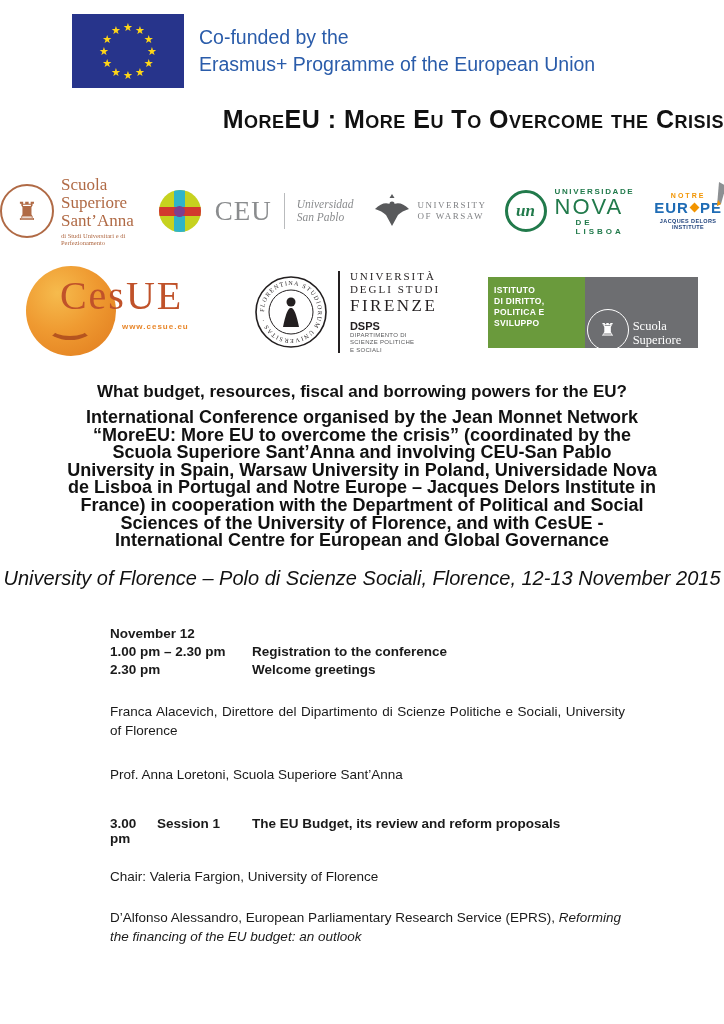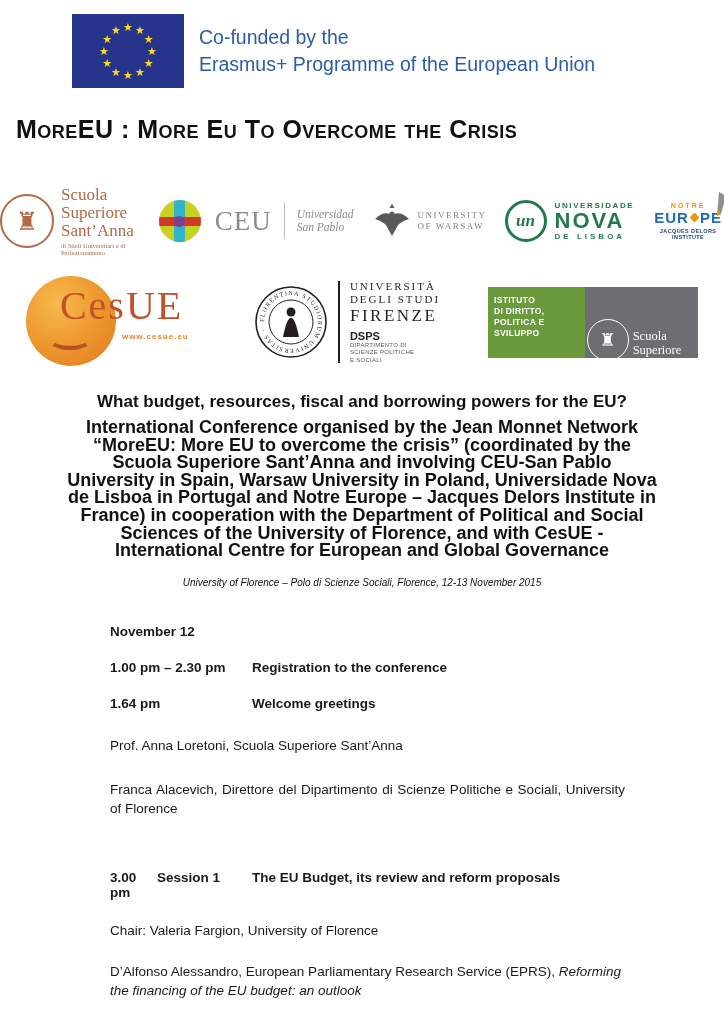--- a/index.html
+++ b/index.html
@@ -26,22 +26,22 @@
   .eu-star:nth-child(7)  { transform: rotate(180deg) translateY(-24px) rotate(-180deg); }
   .eu-star:nth-child(8)  { transform: rotate(210deg) translateY(-24px) rotate(-210deg); }
   .eu-star:nth-child(9)  { transform: rotate(240deg) translateY(-24px) rotate(-240deg); }
   .eu-star:nth-child(10) { transform: rotate(270deg) translateY(-24px) rotate(-270deg); }
   .eu-star:nth-child(11) { transform: rotate(300deg) translateY(-24px) rotate(-300deg); }
   .eu-star:nth-child(12) { transform: rotate(330deg) translateY(-24px) rotate(-330deg); }
   .funding-text { color: #2a5caa; font-size: 19.5px; line-height: 1.38; }
 
   
   .main-title {
-    margin-top: 27px; text-align: left; font-weight: bold; font-size: 25px;
-    font-variant: small-caps; letter-spacing: 0.5px; color: #111; padding-left: 16px;
+    margin-top: 17px; text-align: right; font-weight: bold; font-size: 25px;
+    font-variant: small-caps; letter-spacing: 0.5px; color: #111;
   }
 
   
   .logos-row1 {
     margin-top: 44px; height: 66px; display: flex; align-items: center;
     justify-content: center; gap: 18px;
   }
   .logos-row2 {
     margin-top: 18px; height: 100px; display: flex; align-items: center;
     justify-content: center; gap: 48px;
@@ -72,22 +72,22 @@
   .uw-text { margin-left: 6px; font-size: 9px; letter-spacing: 1.5px; line-height: 11px; color: #808285; font-family: "Liberation Serif", serif; }
 
   
   .nova-emblem {
     width: 42px; height: 42px; border: 3px solid #217a4b; border-radius: 50%;
     display: flex; align-items: center; justify-content: center; flex: 0 0 auto;
     color: #217a4b; font-family: Liberation Serif, serif; font-style: italic; font-weight: bold; font-size: 17px;
   }
   .nova-text { margin-left: 8px; color: #217a4b; }
   .nova-l1 { font-size: 8px; letter-spacing: 1.6px; font-weight: bold; }
-  .nova-l2 { font-size: 22px; font-weight: 700; letter-spacing: 2px; line-height: 22px; }
-  .nova-l3 { font-size: 8px; letter-spacing: 3px; font-weight: bold; }
+  .nova-l2 { font-size: 22px; font-weight: 400; letter-spacing: 2px; line-height: 22px; }
+  .nova-l3 { font-size: 8px; letter-spacing: 3px; font-weight: bold; margin-left: 21px; }
 
   
   .ne-block { position: relative; text-align: center; }
   .ne-l1 { font-size: 7px; font-weight: bold; letter-spacing: 2px; color: #f29400; }
   .ne-l2 { font-size: 15px; font-weight: 900; color: #1f6cb5; letter-spacing: 1px; display: flex; align-items: center; justify-content: center; }
   .ne-diamond { display: inline-block; width: 7px; height: 7px; background: #f29400; transform: rotate(45deg); margin: 0 2px; }
   .ne-l3 { font-size: 5.5px; font-weight: bold; color: #1b3f7a; letter-spacing: 0.4px; margin-top: 2px; }
   .ne-pencil { position: absolute; right: -4px; top: -10px; }
 
   
@@ -128,32 +128,32 @@
     position: absolute; left: 48px; top: 42px; color: #ffffff;
     font-family: "Liberation Serif", serif; font-size: 12.5px; line-height: 14px;
   }
 
   
   .conf-heading { margin-top: 20px; text-align: center; font-weight: bold; font-size: 17px; color: #111; }
   .conf-desc {
     width: 590px; margin: 7px auto 0 auto; text-align: center; font-weight: bold;
     font-size: 18px; line-height: 17.6px; color: #111;
   }
-  .conf-venue { margin-top: 17px; text-align: center; font-style: italic; font-size: 10px; color: #111; }
+  .conf-venue { margin-top: 17px; text-align: center; font-style: italic; font-size: 20px; color: #111; }
   .conf-room { margin-top: 13px; text-align: center; font-style: italic; font-size: 15px; color: #111; }
 
   
   .schedule { margin: 36px 98px 0 110px; font-size: 13.5px; color: #1a1a1a; }
   .sched-day { font-weight: bold; }
-  .sched-row { display: flex; margin-top: 21px; }
+  .sched-row { display: flex; margin-top: 3px; }
   .sched-time { width: 142px; font-weight: bold; flex: 0 0 auto; }
   .sched-event { font-weight: bold; }
   .sched-speaker { margin-top: 25px; line-height: 19px; text-align: justify; max-width: 515px; }
   .sched-speaker.noj { text-align: left; }
-  .session-row { display: flex; margin-top: 52px; }
+  .session-row { display: flex; margin-top: 32px; }
   .session-time { width: 47px; font-weight: bold; flex: 0 0 auto; }
   .session-label { width: 95px; font-weight: bold; flex: 0 0 auto; }
   .session-title { font-weight: bold; }
   .sched-chair { margin-top: 23px; }
   .talk { margin-top: 24px; line-height: 19px; max-width: 520px; }
   .talk .paper { font-style: italic; }
 </style>
 </head>
 <body>
 
@@ -301,26 +301,26 @@
 
   <div class="schedule">
     <div class="sched-day">November 12</div>
 
     <div class="sched-row">
       <div class="sched-time">1.00 pm – 2.30 pm</div>
       <div class="sched-event">Registration to the conference</div>
     </div>
 
     <div class="sched-row">
-      <div class="sched-time">1.64 pm</div>
+      <div class="sched-time">2.30 pm</div>
       <div class="sched-event">Welcome greetings</div>
     </div>
 
+    <div class="sched-speaker">Franca Alacevich, Direttore del Dipartimento di Scienze Politiche e Sociali, University of Florence</div>
     <div class="sched-speaker noj">Prof. Anna Loretoni, Scuola Superiore Sant’Anna</div>
-    <div class="sched-speaker">Franca Alacevich, Direttore del Dipartimento di Scienze Politiche e Sociali, University of Florence</div>
 
     <div class="session-row">
       <div class="session-time">3.00 pm</div>
       <div class="session-label">Session 1</div>
       <div class="session-title">The EU Budget, its review and reform proposals</div>
     </div>
 
     <div class="sched-chair">Chair: Valeria Fargion, University of Florence</div>
 
     <div class="talk">

